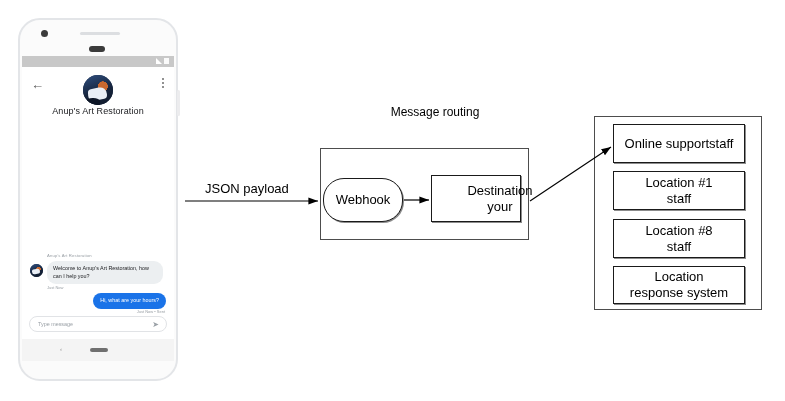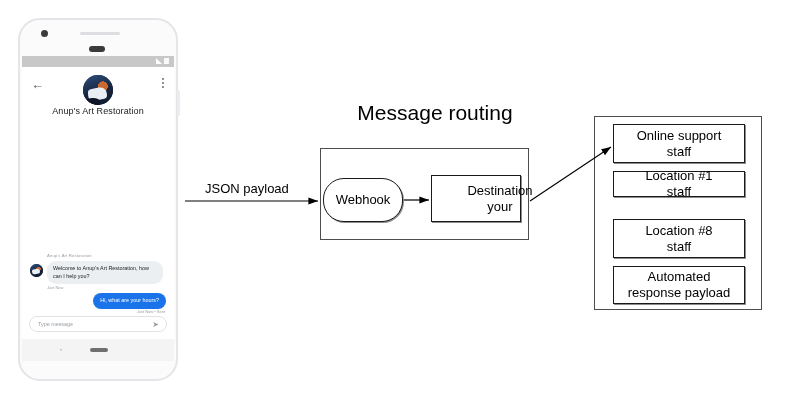--- a/index.html
+++ b/index.html
@@ -262,21 +262,21 @@
 
   
   .dg-label {
     position: absolute;
     font-size: 13px;
     color: #000000;
     white-space: nowrap;
   }
   .dg-title {
     position: absolute;
-    font-size: 21px;
+    font-size: 12px;
     color: #000000;
     text-align: center;
     line-height: 19px;
   }
   .box {
     position: absolute;
     box-sizing: border-box;
     background: #ffffff;
     border: 1px solid #000000;
   }
@@ -380,38 +380,38 @@
     <span>Webhook</span>
   </div>
 
   <div class="box box-node" style="left:431px; top:175px; width:90px; height:47px; flex-direction:column;padding-left:48px;">
     <span>Destination</span>
     <span>your</span>
   </div>
 
   <div class="box box-outer" style="left:594px; top:116px; width:168px; height:194px;"></div>
 
-  <div class="box box-node" style="left:613px; top:124px; width:132px; height:39px; flex-direction:column;">
+  <div class="box box-node" style="left:613px; top:124px; width:132px; height:39px; flex-direction:row;">
     <span>Online support</span>
     <span>staff</span>
   </div>
 
-  <div class="box box-node" style="left:613px; top:171px; width:132px; height:26px; flex-direction:column;">
+  <div class="box box-node" style="left:613px; top:171px; width:132px; height:39px; flex-direction:column;">
     <span>Location #1</span>
     <span>staff</span>
   </div>
 
   <div class="box box-node" style="left:613px; top:219px; width:132px; height:39px; flex-direction:column;">
     <span>Location #8</span>
     <span>staff</span>
   </div>
 
   <div class="box box-node" style="left:613px; top:266px; width:132px; height:38px; flex-direction:column;">
-    <span>Automated</span>
-    <span>response payload</span>
+    <span>Location</span>
+    <span>response system</span>
   </div>
 
   <svg class="svg-layer" viewBox="0 0 785 401" xmlns="http://www.w3.org/2000/svg">
     <defs>
       <marker id="ah" markerWidth="9" markerHeight="9" refX="8" refY="3" orient="auto" markerUnits="strokeWidth">
         <path d="M0,0 L8,3 L0,6 z" fill="#000000"></path>
       </marker>
     </defs>
 
     <line x1="185" y1="201" x2="318" y2="201" stroke="#000000" stroke-width="1.2" marker-end="url(#ah)"></line>

